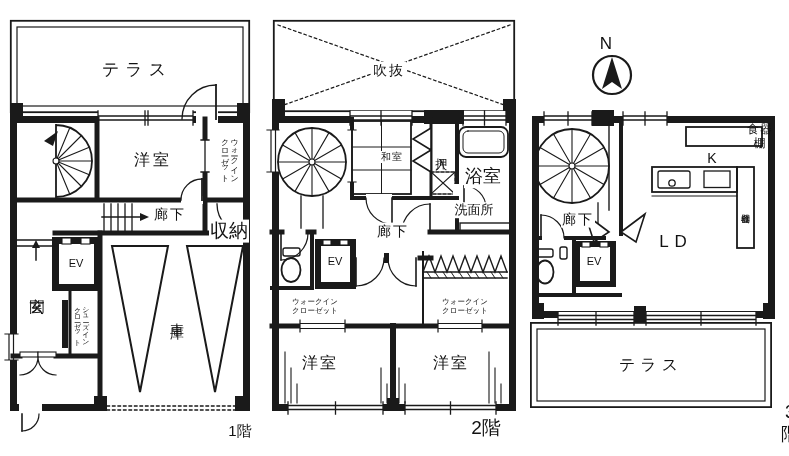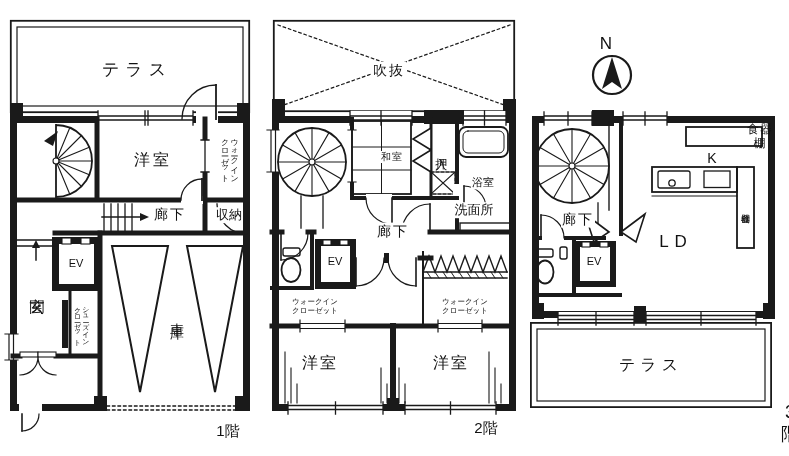--- a/index.html
+++ b/index.html
@@ -311,42 +311,42 @@
       <rect class="d" x="537" y="329" width="228" height="72" stroke-width="1.2"></rect>
     </g>
   </g>
 </svg>
 
 <span class="lbl" style="left:137px;top:70px;font-size:17px;letter-spacing:6px">テラス</span>
 <span class="lbl" style="left:153px;top:160px;font-size:16px;letter-spacing:3px">洋室</span>
 <span class="lbl v" style="left:229px;top:156px;font-size:8px">ウォークイン
 クローゼット</span>
 <span class="lbl" style="left:170px;top:214px;font-size:14px;letter-spacing:2px">廊下</span>
-<span class="lbl" style="left:229px;top:215px;font-size:13px">収納</span>
+<span class="lbl" style="left:229px;top:231px;font-size:19px">収納</span>
 <span class="lbl v" style="left:37px;top:288px;font-size:15px;letter-spacing:2px">玄関</span>
 <span class="lbl" style="left:76px;top:264px;font-size:11px">EV</span>
 <span class="lbl v" style="left:81px;top:322px;font-size:7px">シューズイン
 クローゼット</span>
 <span class="lbl v" style="left:177px;top:314px;font-size:14px;letter-spacing:2px;background:none">車庫</span>
-<span class="lbl" style="left:228px;top:431px;font-size:15px">1階</span>
+<span class="lbl" style="left:240px;top:431px;font-size:15px">1階</span>
 
 <span class="lbl" style="left:389px;top:70px;font-size:14px;letter-spacing:2px">吹抜</span>
 <span class="lbl" style="left:392px;top:157px;font-size:10px;letter-spacing:1px">和室</span>
 <span class="lbl v" style="left:441px;top:148px;font-size:12px">押入</span>
-<span class="lbl" style="left:483px;top:183px;font-size:11px">浴室</span>
+<span class="lbl" style="left:483px;top:177px;font-size:18px">浴室</span>
 <span class="lbl" style="left:474px;top:210px;font-size:13px">洗面所</span>
 <span class="lbl" style="left:393px;top:231px;font-size:14px;letter-spacing:2px">廊下</span>
 <span class="lbl" style="left:335px;top:262px;font-size:11px">EV</span>
 <span class="lbl" style="left:315px;top:306px;font-size:7.5px">ウォークイン
 クローゼット</span>
 <span class="lbl" style="left:465px;top:306px;font-size:7.5px">ウォークイン
 クローゼット</span>
 <span class="lbl" style="left:320px;top:363px;font-size:16px;letter-spacing:2px">洋室</span>
 <span class="lbl" style="left:451px;top:363px;font-size:16px;letter-spacing:2px">洋室</span>
-<span class="lbl" style="left:486px;top:428px;font-size:15px">2階</span>
+<span class="lbl" style="left:486px;top:428px;font-size:19px">2階</span>
 
 <span class="lbl" style="left:606px;top:44px;font-size:17px;background:none">N</span>
 <span class="lbl" style="left:760px;top:136px;font-size:12px;letter-spacing:1px;background:none">食器棚</span>
 <span class="lbl" style="left:712px;top:158px;font-size:14px;background:none">K</span>
 <span class="lbl v" style="left:745px;top:207px;font-size:9px;background:none">食器棚</span>
 <span class="lbl" style="left:578px;top:219px;font-size:14px;letter-spacing:2px">廊下</span>
 <span class="lbl" style="left:594px;top:262px;font-size:11px">EV</span>
 <span class="lbl" style="left:676px;top:242px;font-size:17px;letter-spacing:6px;background:none">LD</span>
 <span class="lbl" style="left:651px;top:365px;font-size:16px;letter-spacing:5px;background:none">テラス</span>
 <span class="lbl" style="left:790px;top:424px;font-size:18px">3階</span>

